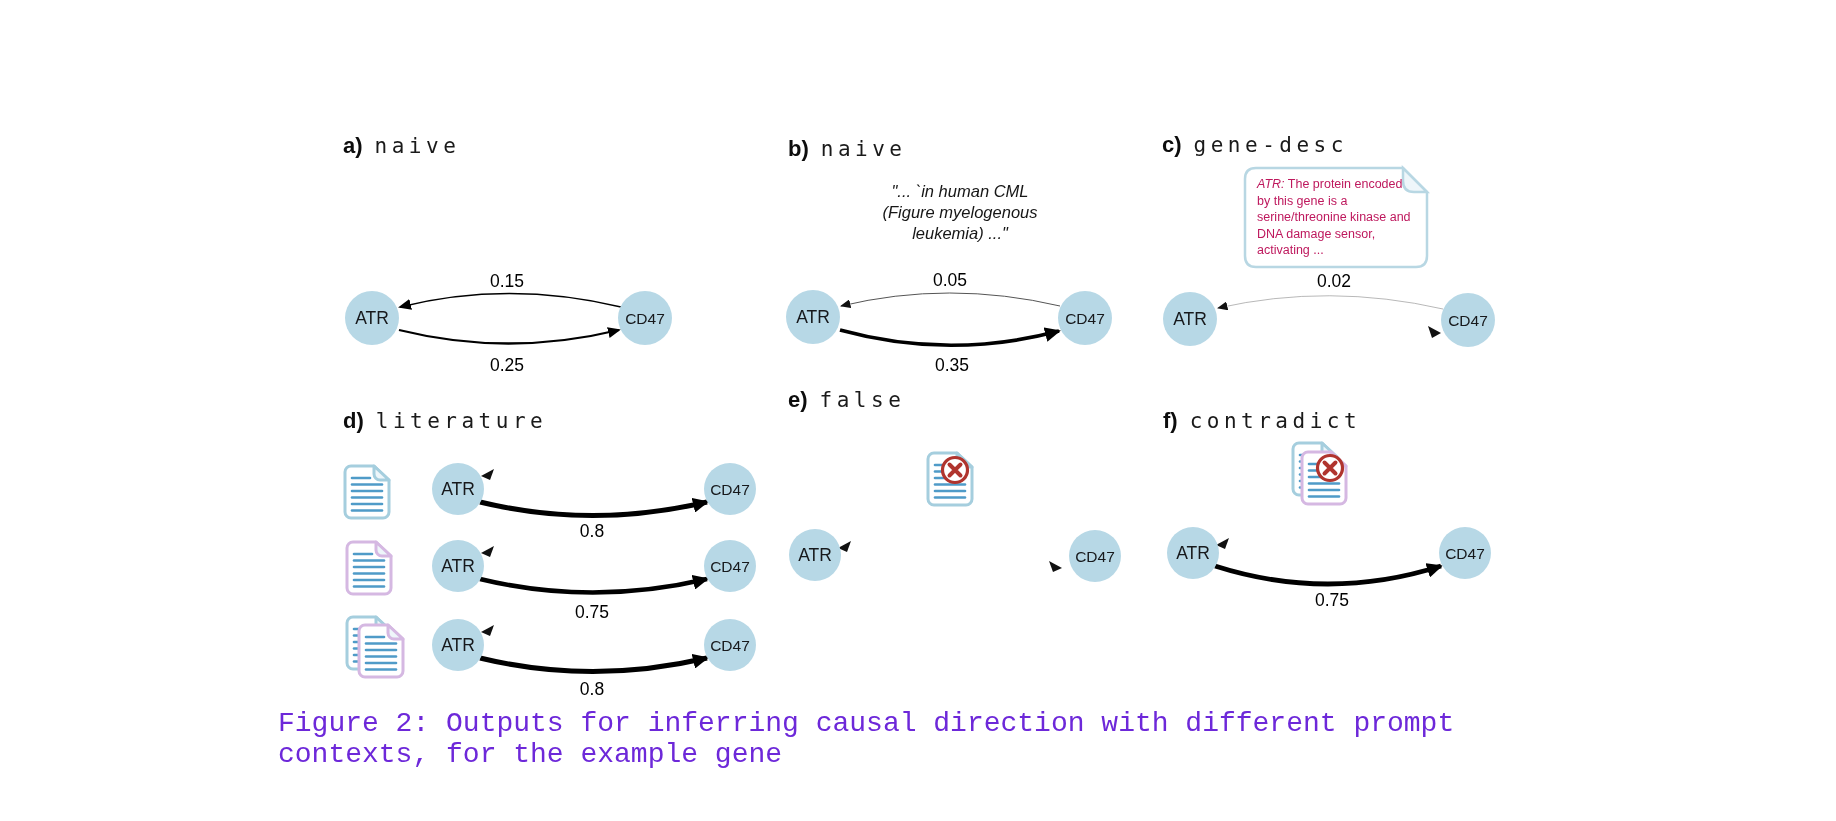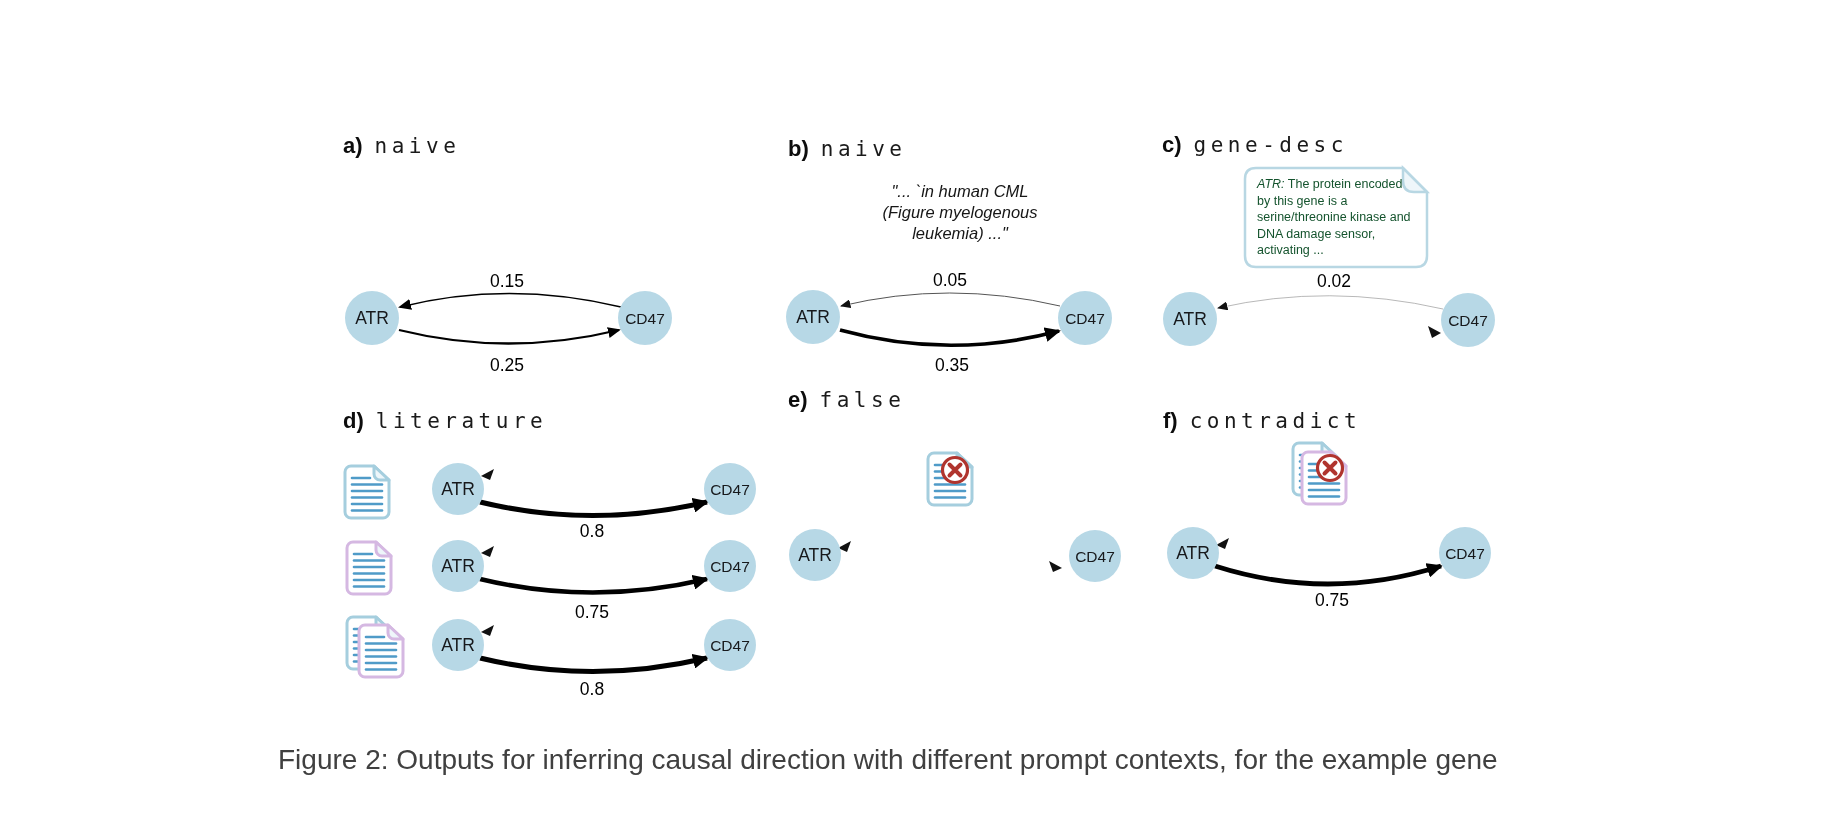--- a/index.html
+++ b/index.html
@@ -6,24 +6,24 @@
   #page{position:relative;width:1836px;height:821px;background:#ffffff;overflow:hidden;
         font-family:"Liberation Sans","DejaVu Sans",sans-serif;color:#111;}
   svg.canvas{position:absolute;left:0;top:0;}
   .panel-label{position:absolute;white-space:nowrap;}
   .panel-label .tag{font-weight:bold;font-size:22px;font-family:"Liberation Sans",sans-serif;color:#0d0d0d;}
   .panel-label .mono{font-family:"DejaVu Sans Mono","Liberation Mono",monospace;font-size:21px;
                      letter-spacing:4.5px;margin-left:12px;color:#1a1a1a;}
   .quote{position:absolute;left:838px;top:181px;width:244px;text-align:center;
          font-style:italic;font-size:16.5px;line-height:21px;color:#161616;}
   .notebox-text{position:absolute;left:1257px;top:176px;width:162px;
-                font-size:12.5px;line-height:16.5px;color:#14532d;}
+                font-size:12.5px;line-height:16.5px;color:#be185d;}
   .notebox-text i{font-style:italic;}
   .caption{position:absolute;left:278px;width:1290px;
-           font-family:Liberation Sans, sans-serif;font-size:28px;color:#404040;margin-top:36px;}
+           font-family:Liberation Mono, monospace;font-size:28px;color:#6d28d9;}
   .cap1{top:708px;} .cap2{top:743px;}
   .node-text{font-family:"Liberation Sans","DejaVu Sans",sans-serif;fill:#17191c;}
   .wlabel{font-family:"Liberation Sans","DejaVu Sans",sans-serif;font-size:17.5px;fill:#000;}
 </style>
 </head>
 <body>
 
 <div id="page">
 
   <div class="panel-label" style="left:343px;top:133px;">

